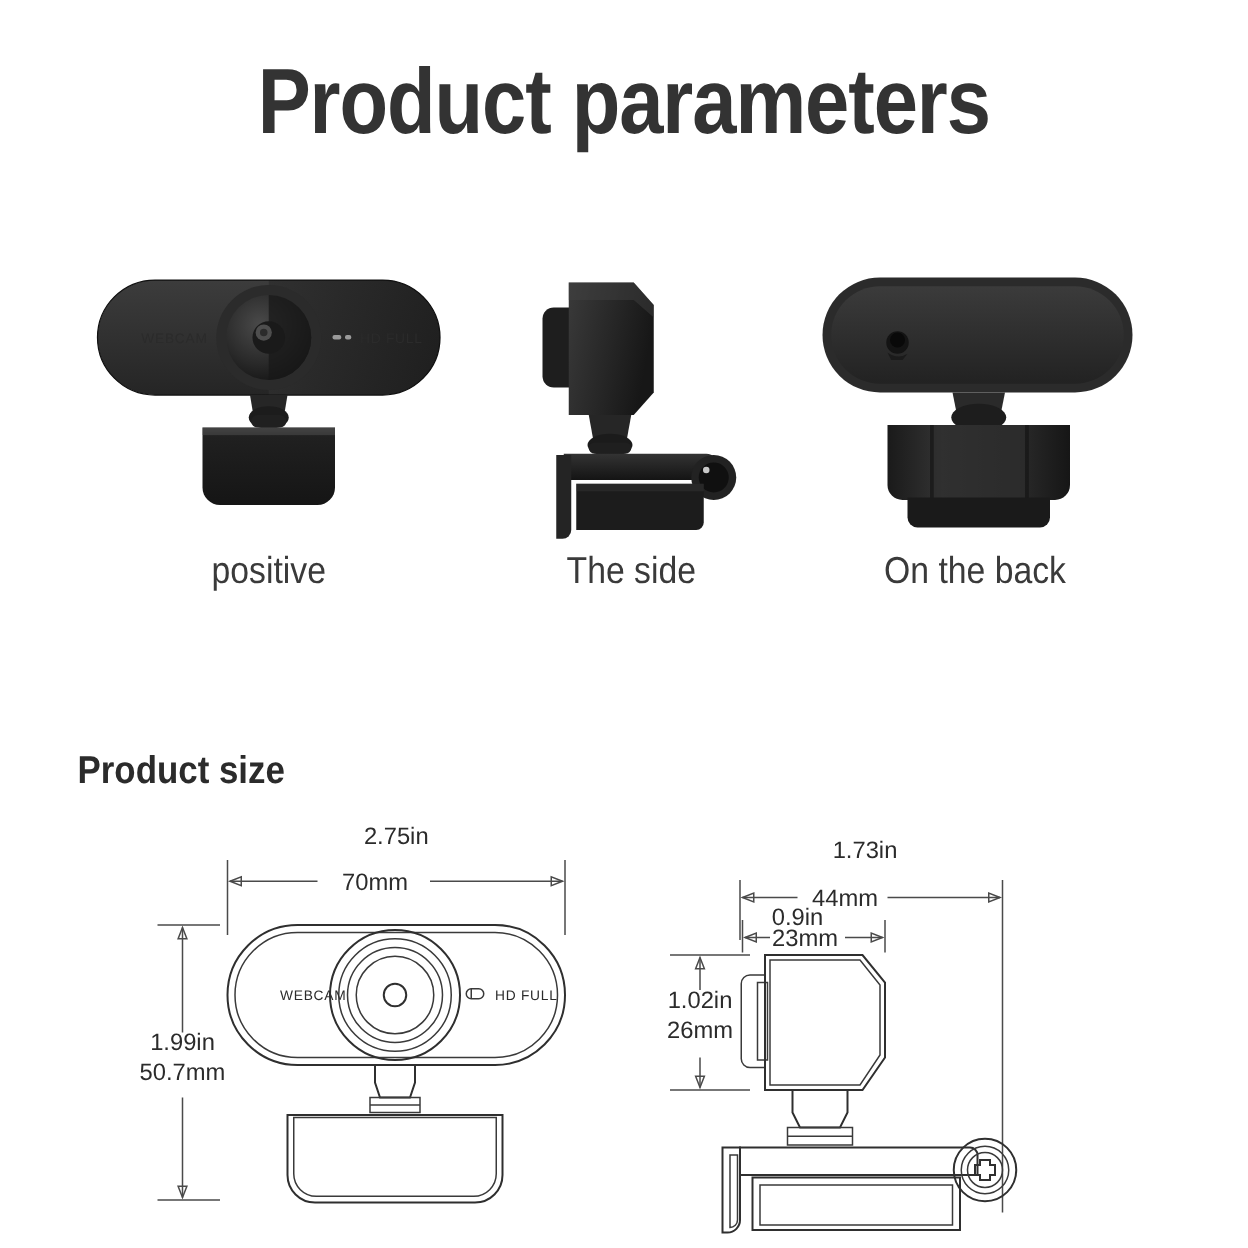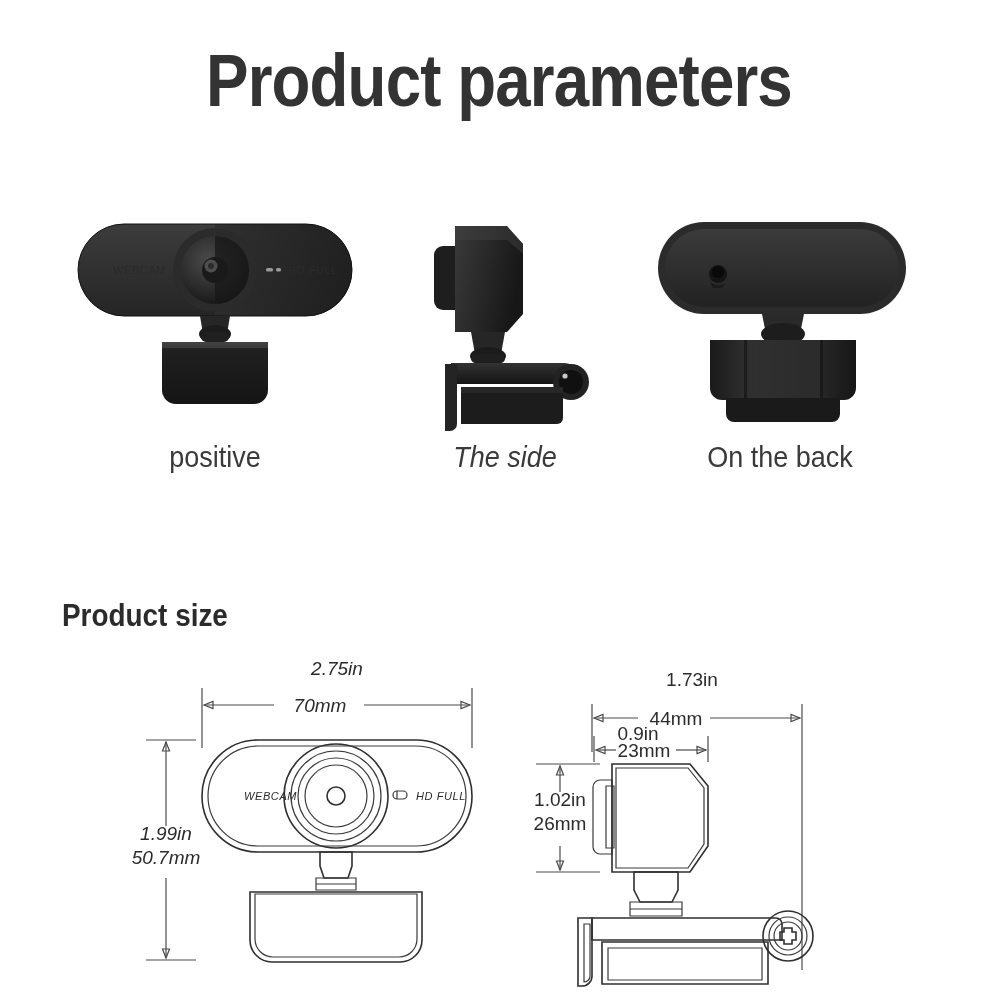--- a/index.html
+++ b/index.html
@@ -57,21 +57,21 @@
     width: 100%;
     top: 228px;
     text-align: center;
     font-family: "Liberation Sans", sans-serif;
     font-size: 30px;
     line-height: 34px;
     color: #3a3a3a;
     transform: scaleX(0.9);
   }
   .cell-front { left: 70px;  width: 290px; }
-  .cell-side  { left: 395px; width: 220px; font-style: italic; }
+  .cell-side  { left: 395px; width: 220px; }
   .cell-back  { left: 640px; width: 280px; }
 
   
   .section-heading {
     position: absolute;
     left: 62px;
     top: 598px;
     font-family: "Liberation Sans", sans-serif;
     font-weight: 700;
     font-size: 31px;
@@ -86,21 +86,21 @@
     position: absolute;
     left: 0;
     top: 640px;
     width: 998px;
     height: 358px;
   }
   .drawing {
     position: absolute;
     top: 0;
   }
-  .dwg-front { left: 124px; font-style: italic; }
+  .dwg-front { left: 104px; }
   .dwg-side  { left: 530px; text-decoration: underline; }
 
   svg { display: block; }
   .ln   { fill: none; stroke: #2f2f2f; stroke-width: 1.6; }
   .ln-thin { fill: none; stroke: #3a3a3a; stroke-width: 1.2; }
   .dim  { fill: none; stroke: #4a4a4a; stroke-width: 1.2; }
   .dimtxt {
     font-family: "Liberation Sans", sans-serif;
     font-size: 19px;
     fill: #2b2b2b;

